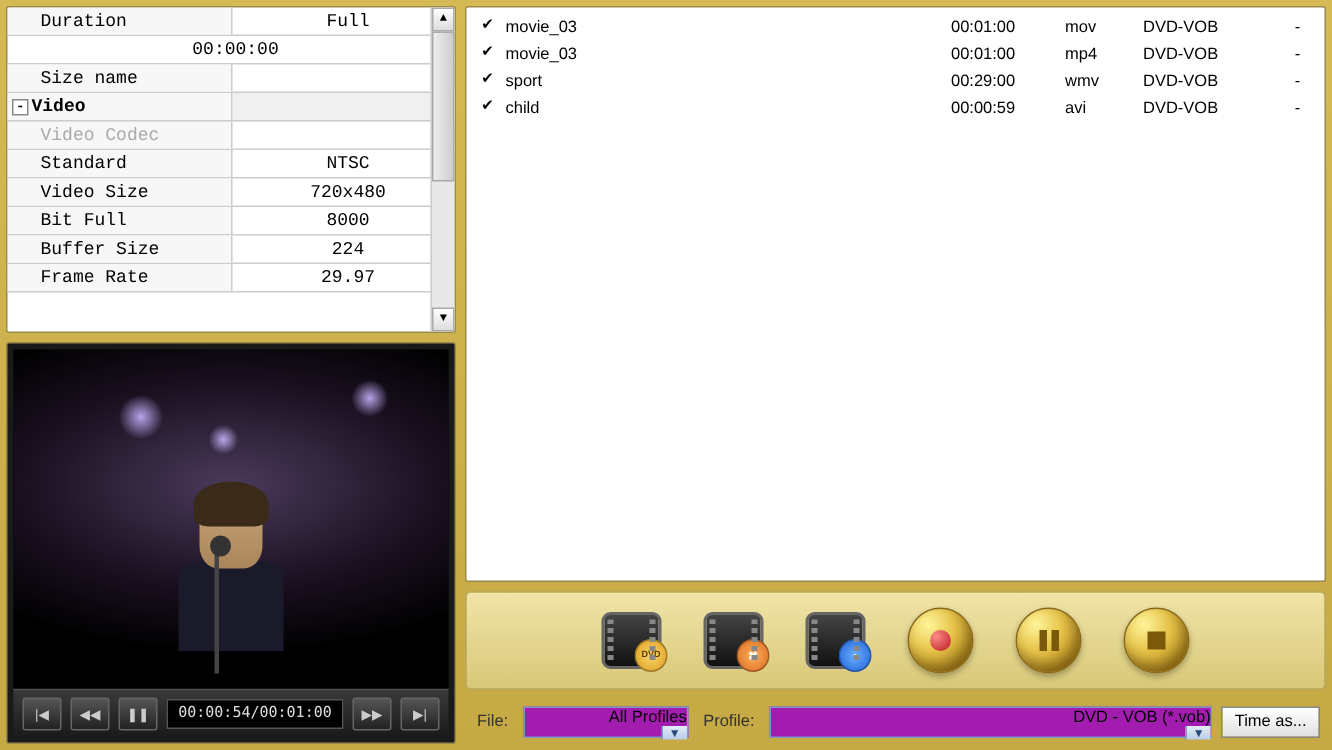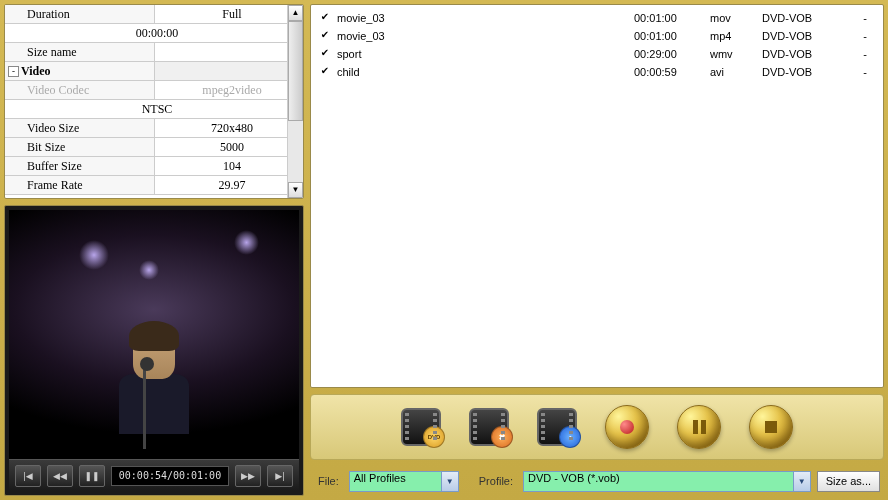--- a/index.html
+++ b/index.html
@@ -31,23 +31,23 @@
   flex-direction: column;
   gap: 6px;
 }
 .panel {
   background: #fff;
   border: 1px solid #9a8a4a;
   border-radius: 2px;
 }
 
 .prop-grid {
-  height: 195px;
+  height: 218px;
   overflow-y: auto;
-  font-family: Liberation Serif, serif;
+  font-family: Liberation Mono, monospace;
   font-size: 12px;
   position: relative;
 }
 .prop-row {
   display: flex;
   border-bottom: 1px solid #ccc;
   height: 19px;
   line-height: 19px;
 }
 .prop-label {
@@ -75,21 +75,21 @@
   left: 3px;
   width: 11px;
   height: 11px;
   border: 1px solid #888;
   background: #fff;
   text-align: center;
   line-height: 9px;
   font-size: 9px;
   cursor: pointer;
 }
-.prop-disabled { color: #aaa; }
+.prop-disabled { color: #aaa; flex-direction: column; }
 .scrollbar {
   position: absolute;
   right: 0;
   top: 0;
   bottom: 0;
   width: 16px;
   background: #e8e8e8;
   border-left: 1px solid #ccc;
 }
 .scrollbar-btn {
@@ -317,26 +317,27 @@
 .bottombar {
   height: 30px;
   display: flex;
   align-items: center;
   gap: 6px;
   padding: 0 4px;
 }
 .bb-label { color: #333; padding: 0 4px; }
 .combo {
   height: 21px;
-  background: #86efac;
+  background: #a21caf;
   border: 1px solid #7a9ac8;
   display: flex;
-  align-items: flex-start;
+  align-items: flex-end;
   padding-left: 4px;
   position: relative;
+  flex-direction: column;
 }
 .combo-btn {
   width: 17px;
   height: 100%;
   background: linear-gradient(to bottom, #e4ecf7, #b8cce8);
   border-left: 1px solid #7a9ac8;
   display: flex;
   align-items: center;
   justify-content: center;
   color: #2a4a7a;
@@ -376,33 +377,34 @@
       <div class="prop-row prop-section" style="position:relative;">
         <span class="prop-toggle" style="top:4px;">-</span>
         <div class="prop-label">Video</div>
         <div class="prop-value"></div>
       </div>
       <div class="prop-row prop-disabled">
         <div class="prop-label">Video Codec</div>
         <div class="prop-value">mpeg2video</div>
       </div>
       <div class="prop-row">
+        <div class="prop-label">Standard</div>
         <div class="prop-value">NTSC</div>
       </div>
       <div class="prop-row">
         <div class="prop-label">Video Size</div>
         <div class="prop-value">720x480</div>
       </div>
       <div class="prop-row">
-        <div class="prop-label">Bit Size</div>
-        <div class="prop-value">5000</div>
+        <div class="prop-label">Bit Full</div>
+        <div class="prop-value">8000</div>
       </div>
       <div class="prop-row">
         <div class="prop-label">Buffer Size</div>
-        <div class="prop-value">104</div>
+        <div class="prop-value">224</div>
       </div>
       <div class="prop-row">
         <div class="prop-label">Frame Rate</div>
         <div class="prop-value">29.97</div>
       </div>
 
       <div class="scrollbar">
         <div class="scrollbar-btn">▲</div>
         <div class="scrollbar-thumb"></div>
         <div style="flex:1"></div>
@@ -506,25 +508,25 @@
         <div class="orb-stop"></div>
       </div>
     </div>
 
     <div class="bottombar">
       <span class="bb-label">File:</span>
       <div class="combo" style="width:110px;">
         <span>All Profiles</span>
         <div class="combo-btn">▼</div>
       </div>
-      <span class="bb-label" style="margin-left:10px;">Profile:</span>
+      <span class="bb-label" style="">Profile:</span>
       <div class="combo" style="flex:1;">
         <span>DVD - VOB  (*.vob)</span>
         <div class="combo-btn">▼</div>
       </div>
       <div class="btn">
-        <span>Size as...</span>
+        <span>Time as...</span>
       </div>
     </div>
 
   </div>
 
 </div>
 
 </body></html>

